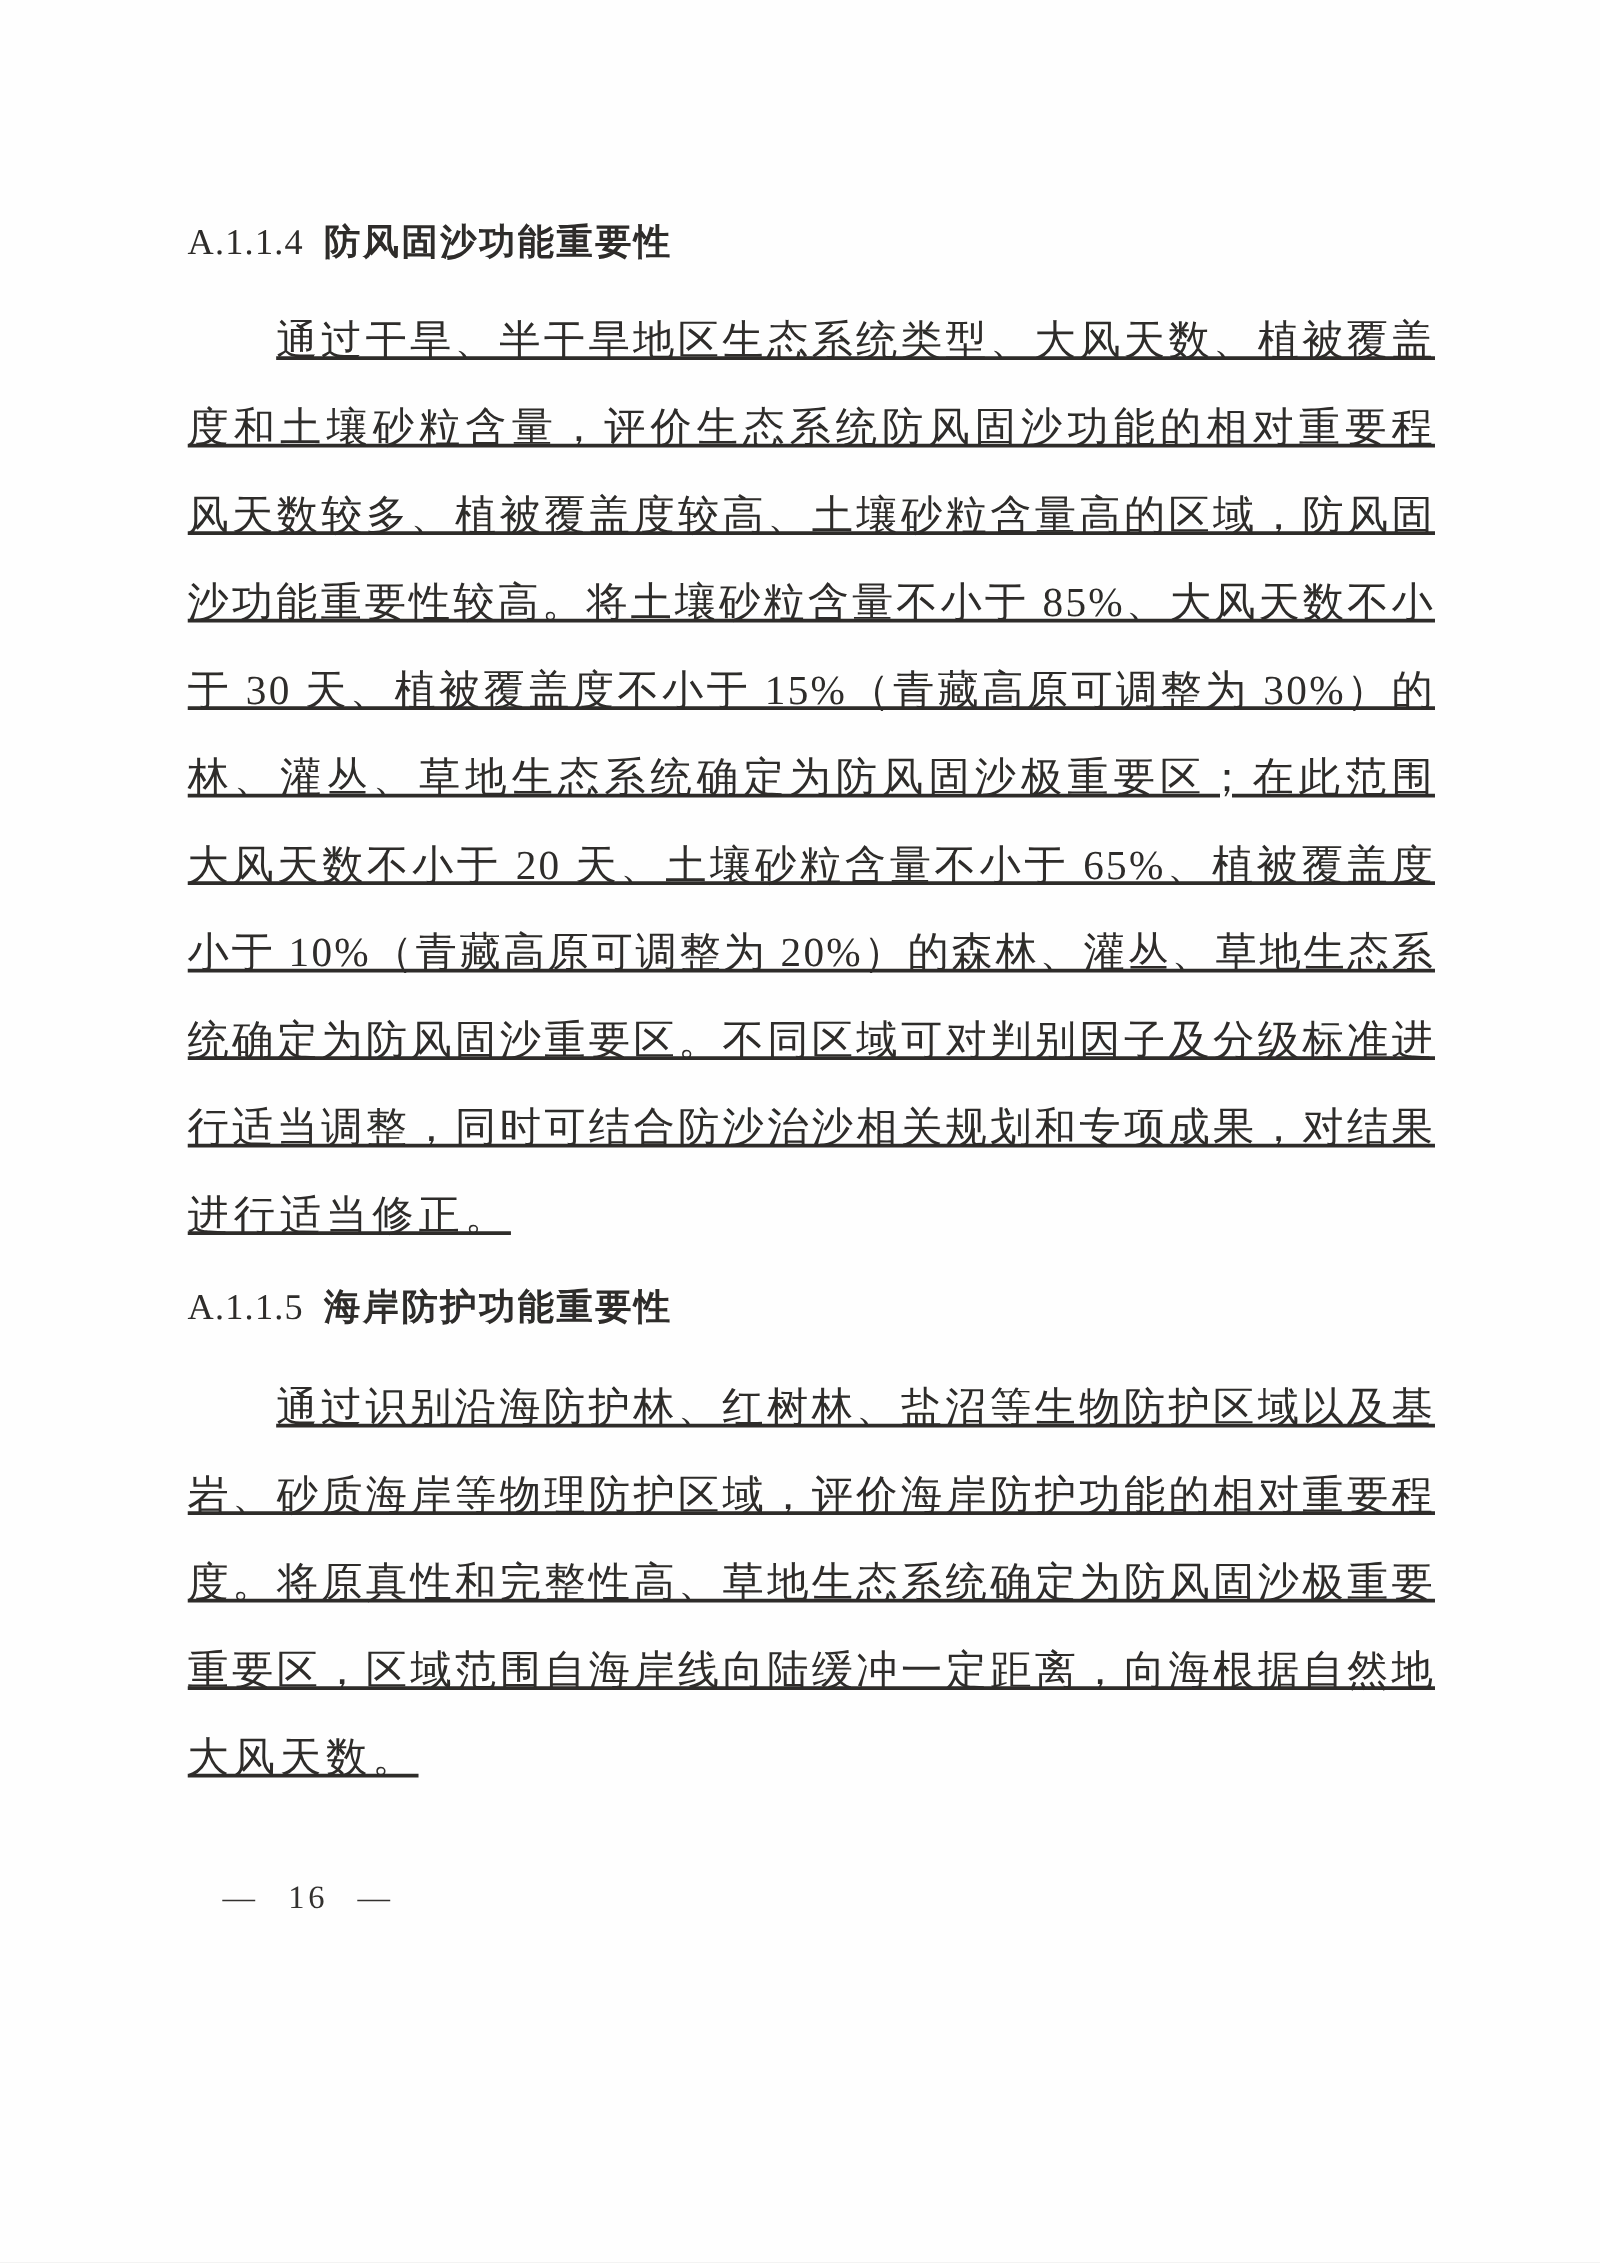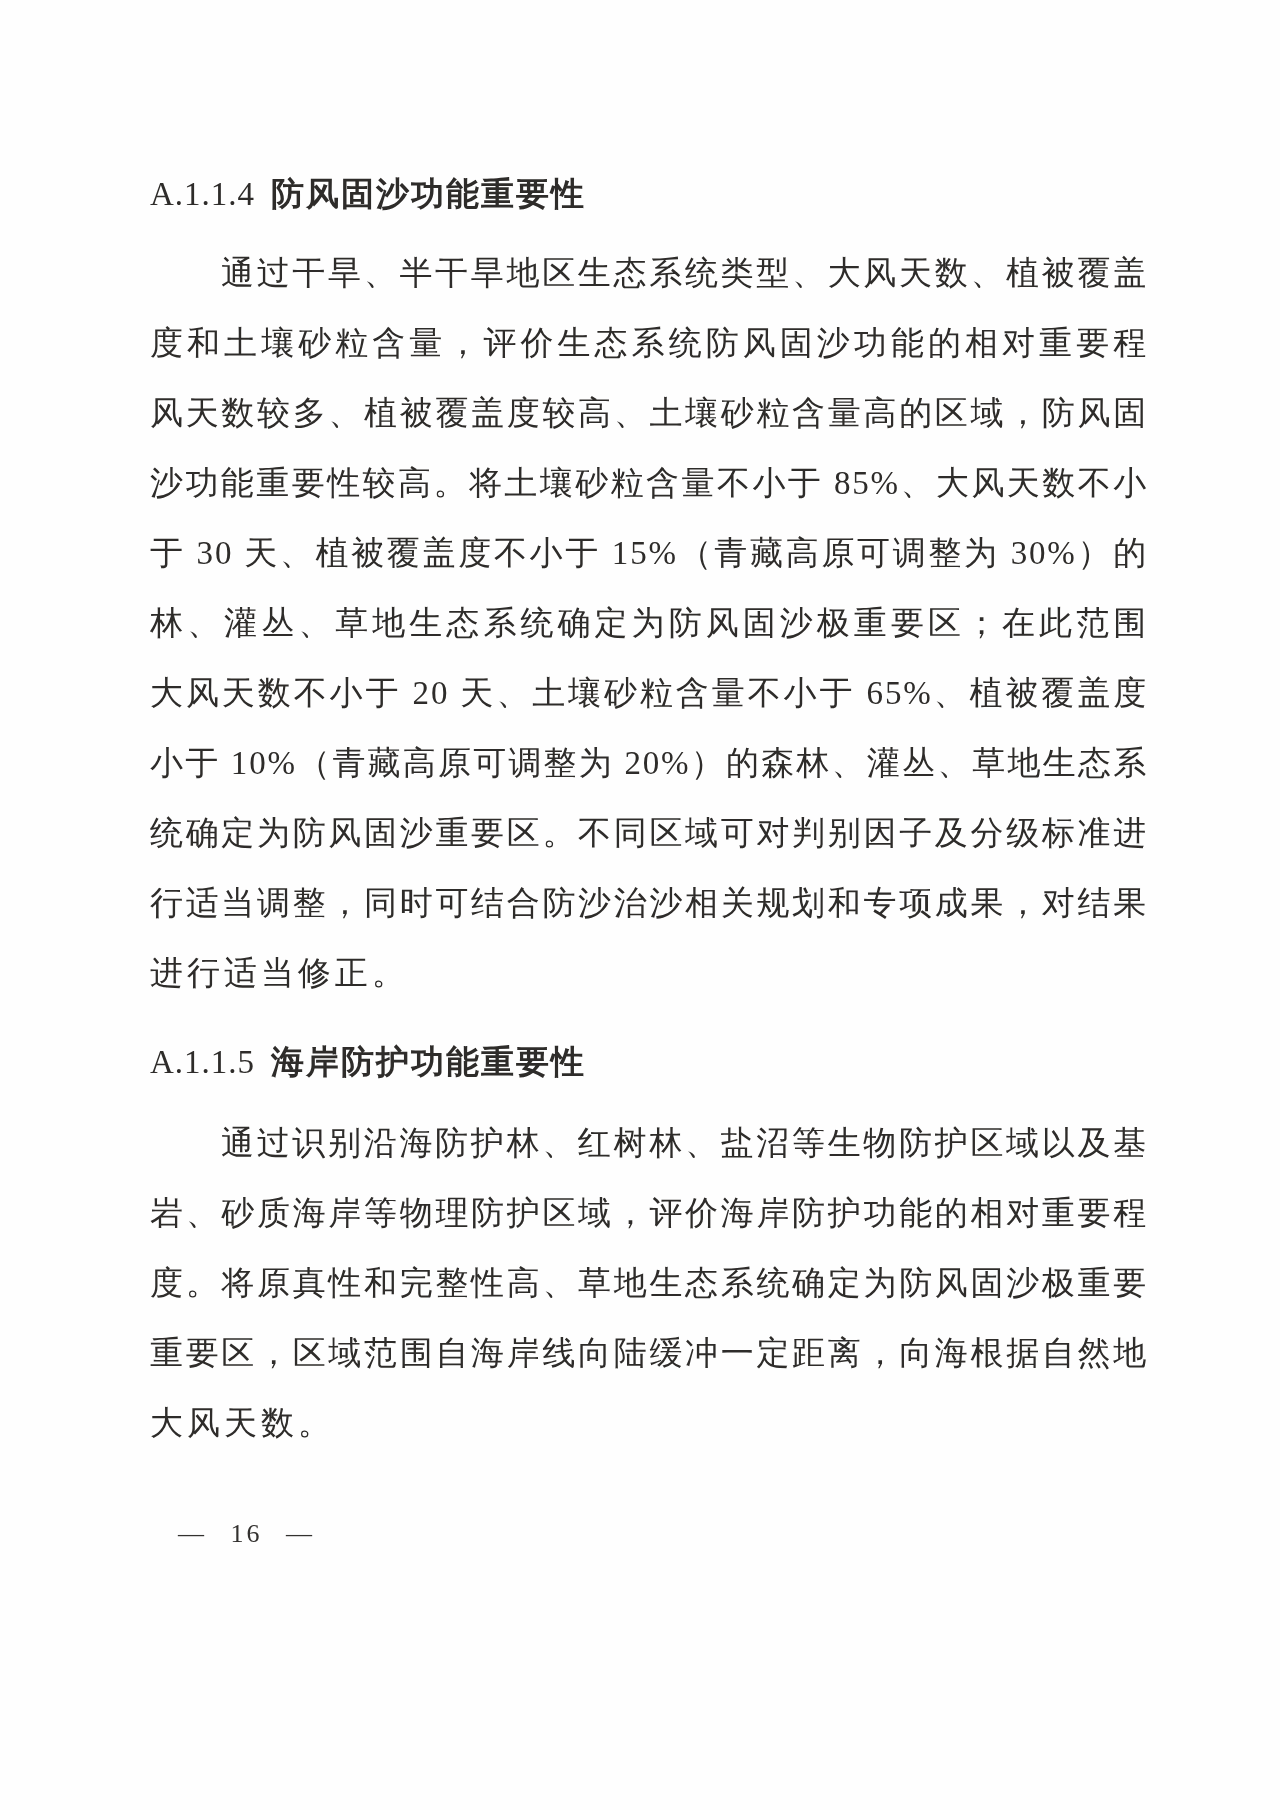--- a/index.html
+++ b/index.html
@@ -16,51 +16,51 @@
     margin: 0 auto;
     color: #2e2c2a;
     background:
       radial-gradient(140% 120% at 48% 42%, #fefefe 62%, #f4f3f1 88%, #ecebe8 100%);
     overflow: hidden;
   }
   .content {
     padding: 172px 132px 0 150px;
   }
   .heading {
-    font-size: 33px;
+    font-size: 29px;
     line-height: 44px;
     display: flex;
     align-items: flex-end;
     white-space: nowrap;
   }
   .heading .hnum {
     font-family: "Liberation Serif", "DejaVu Serif", serif;
     font-weight: 400;
     letter-spacing: 1px;
     margin-right: 16px;
   }
   .heading .htitle {
     font-family: "Liberation Sans", "DejaVu Sans", sans-serif;
     font-weight: 700;
     letter-spacing: 2px;
   }
-  .para { margin-top: 22px; }
+  .para { margin-top: 22px; text-decoration: underline; }
   .para.tight { margin-top: 24px; }
   .line {
     font-size: 33px;
     height: 70px;
     line-height: 70px;
     letter-spacing: 0.055em;
     text-align: justify;
     text-align-last: justify;
     overflow: hidden;
   }
   .line.first { text-indent: 2.15em; }
   .line.plain { text-align-last: left; letter-spacing: 0.12em; }
-  .heading.second { margin-top: 32px; }
+  .heading.second { margin-top: 16px; }
   .footer {
     margin-top: 54px;
     margin-left: 28px;
     font-size: 26px;
     line-height: 44px;
     letter-spacing: 3px;
     word-spacing: 14px;
     color: #33312f;
   }
 </style>

